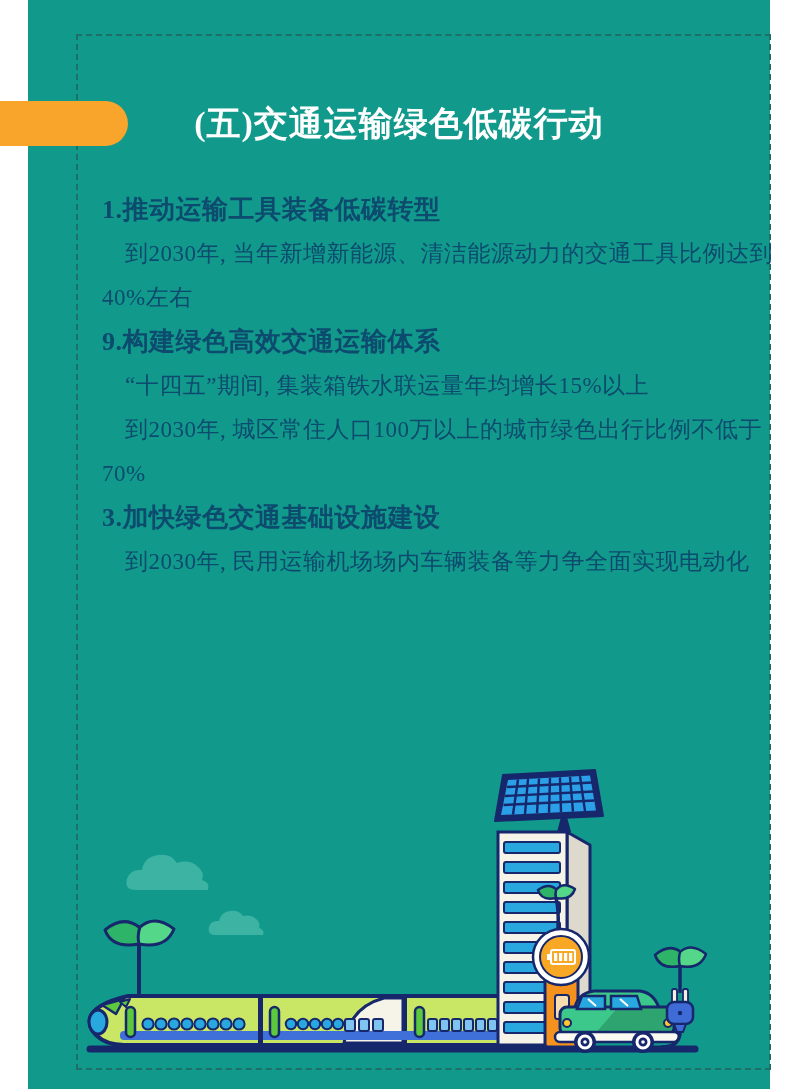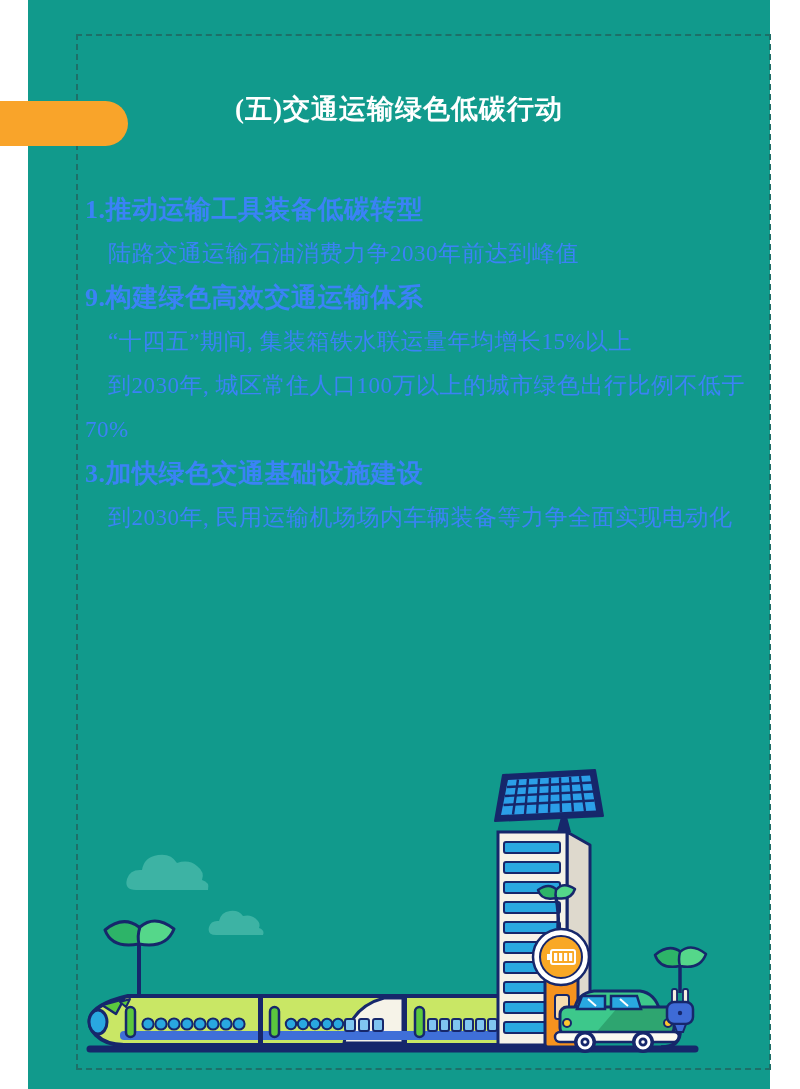--- a/index.html
+++ b/index.html
@@ -12,27 +12,27 @@
   }
   .dashed-frame {
     position:absolute; left:48px; top:34px; width:695px; height:1036px;
     border:2px dashed #1e6f68; pointer-events:none;
   }
   .ribbon {
     position:absolute; left:0; top:101px; width:128px; height:45px;
     background:#f9a42a; border-radius:0 23px 23px 0;
   }
   .title {
-    position:absolute; left:28px; top:83px; width:742px;
-    text-align:center; color:#ffffff; font-size:27px; font-weight:bold;
+    position:absolute; left:28px; top:98px; width:742px;
+    text-align:center; color:#ffffff; font-size:34px; font-weight:bold;
     letter-spacing:1px; line-height:52px; white-space:nowrap;
   }
   .content {
-    position:absolute; left:85px; top:188px; width:682px;
-    color:#3b82f6; font-size:23px; line-height:44px;
+    position:absolute; left:102px; top:188px; width:682px;
+    color:#0c4a6e; font-size:23px; line-height:44px;
   }
   .content h2 {
     font-size:26px; font-weight:bold; line-height:44px; letter-spacing:0.5px;
   }
   .content p {
     text-indent:23px; font-weight:500; letter-spacing:0.5px;
   }
   .illustration {
     position:absolute; left:28px; top:755px; width:742px; height:334px;
   }
@@ -43,21 +43,21 @@
 <div class="card">
   <div class="dashed-frame"></div>
 </div>
 
 <div class="ribbon"></div>
 
 <div class="title">(五)交通运输绿色低碳行动</div>
 
 <div class="content">
   <h2>1.推动运输工具装备低碳转型</h2>
-  <p>陆路交通运输石油消费力争2030年前达到峰值</p>
+  <p>到2030年, 当年新增新能源、清洁能源动力的交通工具比例达到40%左右</p>
   <h2>9.构建绿色高效交通运输体系</h2>
   <p>“十四五”期间, 集装箱铁水联运量年均增长15%以上</p>
   <p>到2030年, 城区常住人口100万以上的城市绿色出行比例不低于70%</p>
   <h2>3.加快绿色交通基础设施建设</h2>
   <p>到2030年, 民用运输机场场内车辆装备等力争全面实现电动化</p>
 </div>
 
 <svg class="illustration" viewBox="0 0 742 334" xmlns="http://www.w3.org/2000/svg">
 
   <line x1="62" y1="294" x2="667" y2="294" stroke="#16276b" stroke-width="7" stroke-linecap="round"></line>

